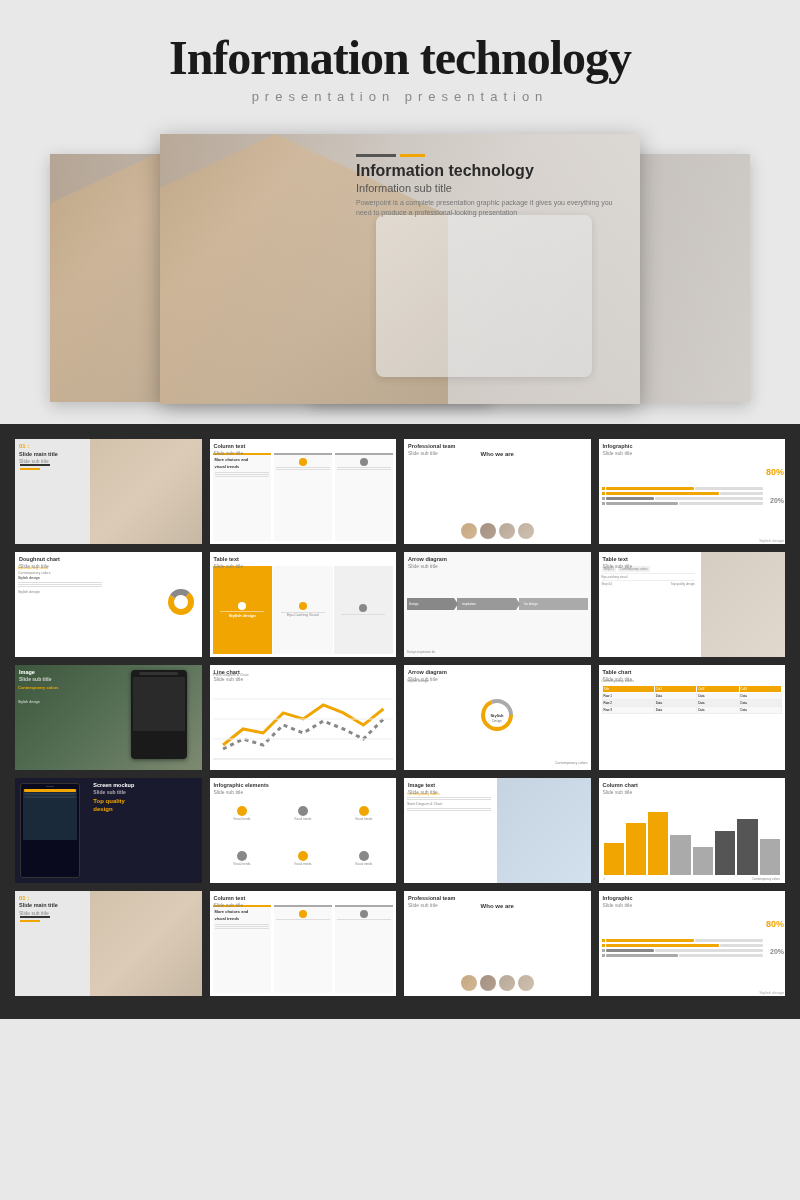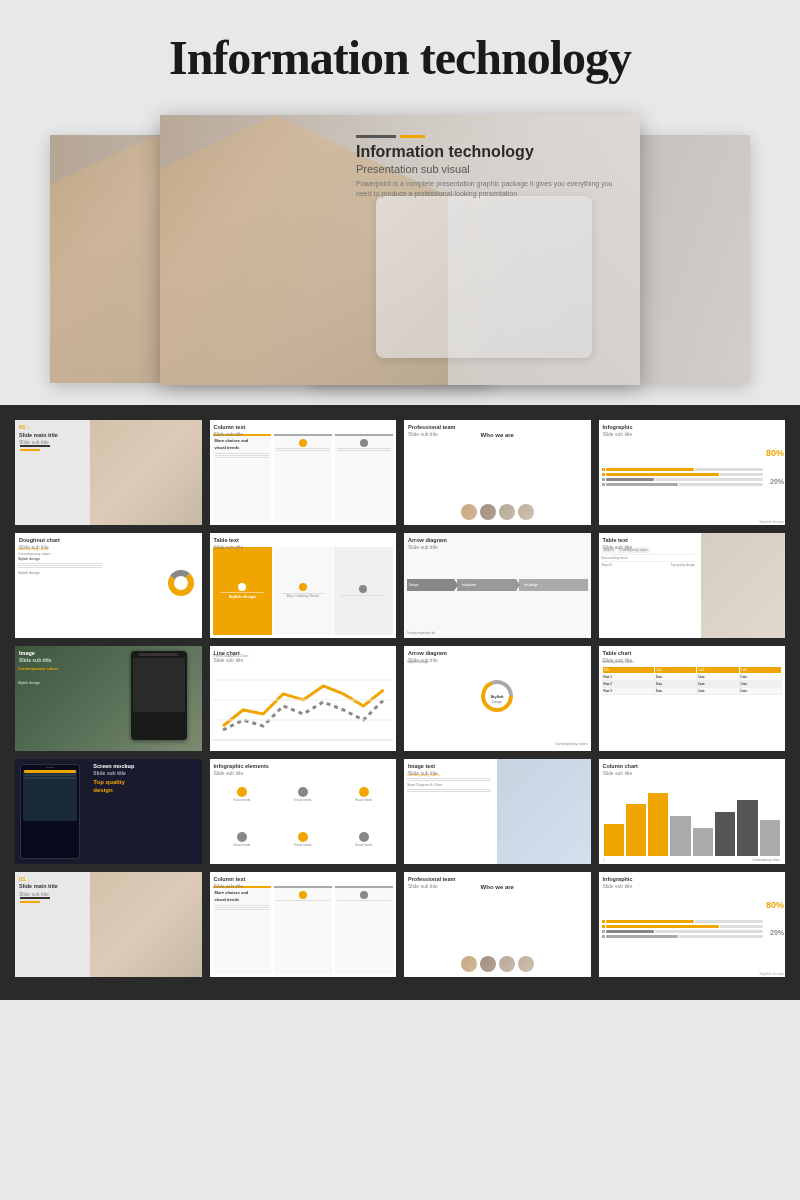--- a/index.html
+++ b/index.html
@@ -243,20 +243,21 @@
     .s15 { background: #fff; }
 
     
     .s16 { background: #fff; }
   </style>
 </head>
 <body>
 
 <div class="header">
   <h1 class="header-title">Information technology</h1>
+  <p class="header-subtitle">presentation  presentation</p>
 </div>
 
 <div class="hero-section">
   <div class="hero-slide-left">
     <div class="hero-image-overlay"></div>
     <div class="hero-hand"></div>
   </div>
   <div class="hero-slide-right">
     <div class="hero-image-overlay"></div>
     <div class="hero-text-box" style="top:15px; right:10px; width:50%;">
@@ -267,21 +268,21 @@
   <div class="hero-slide">
     <div class="hero-image-overlay"></div>
     <div class="hero-hand"></div>
     <div class="hero-tablet"></div>
     <div class="hero-text-box">
       <div class="hero-accent-line">
         <div class="accent-line-dark"></div>
         <div class="accent-line-yellow"></div>
       </div>
       <div class="hero-main-title">Information technology</div>
-      <div class="hero-sub-title">Presentation sub visual</div>
+      <div class="hero-sub-title">Information sub title</div>
       <div class="hero-description">Powerpoint is a complete presentation graphic package
 it gives you everything you need to produce a professional-looking presentation</div>
     </div>
   </div>
 </div>
 
 <div class="slides-grid-section">
 
   <div class="slides-row">
 

